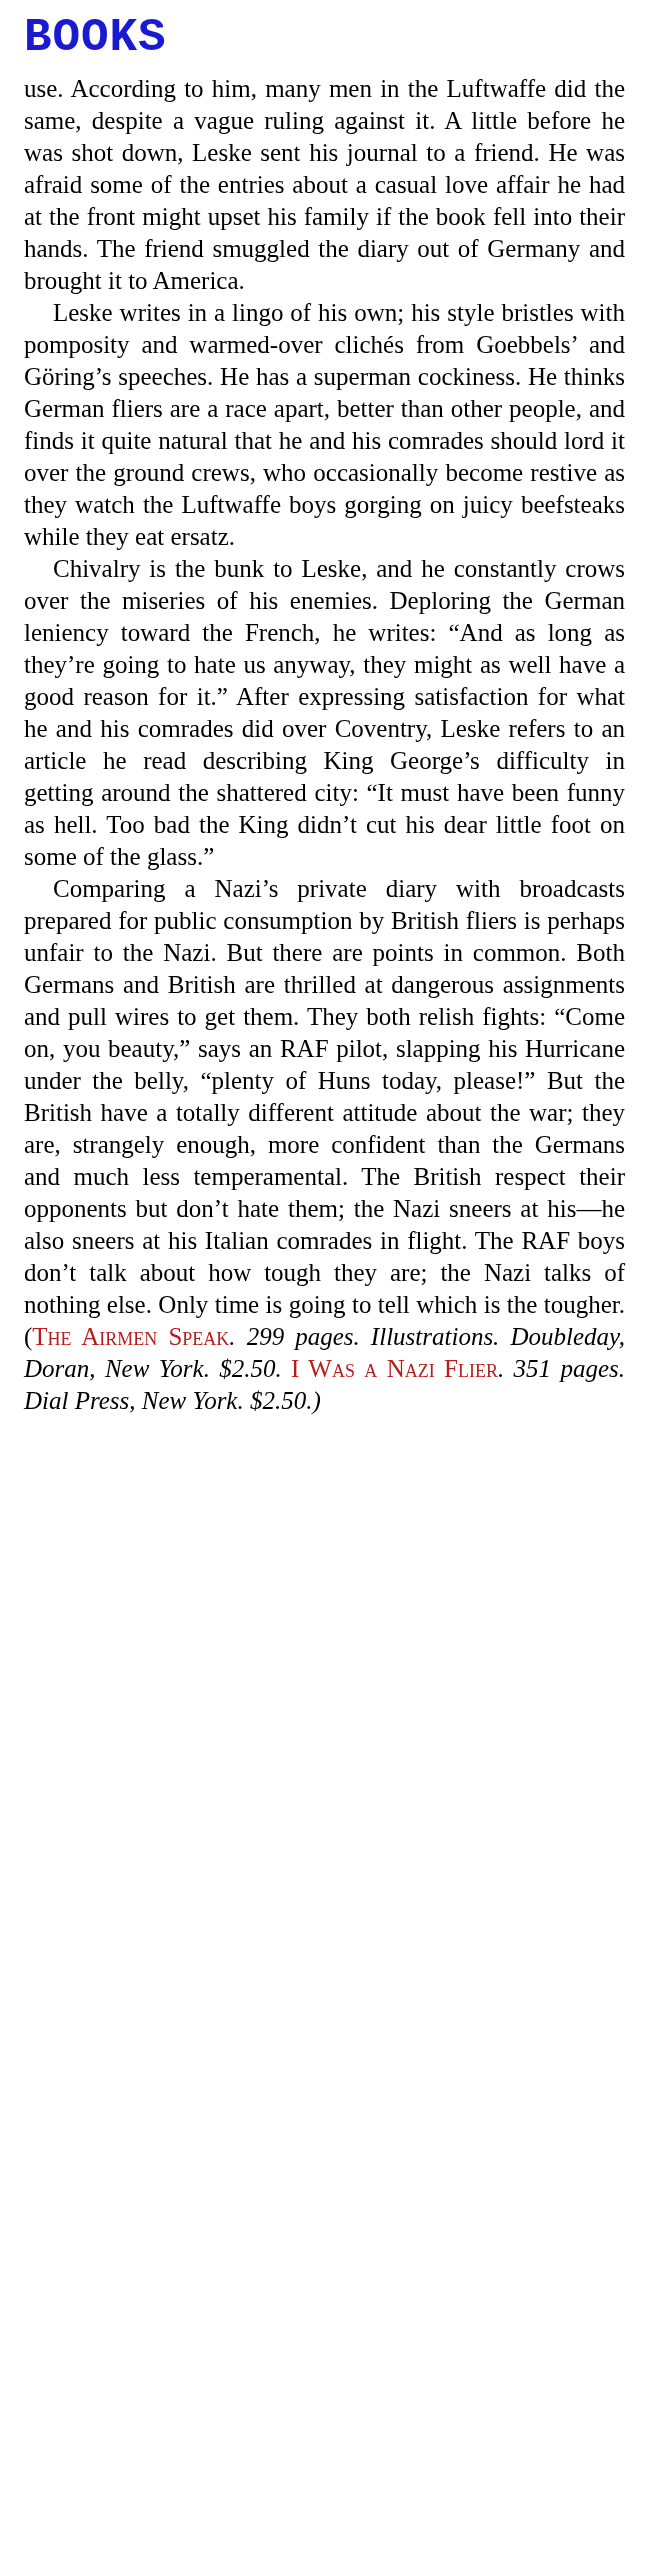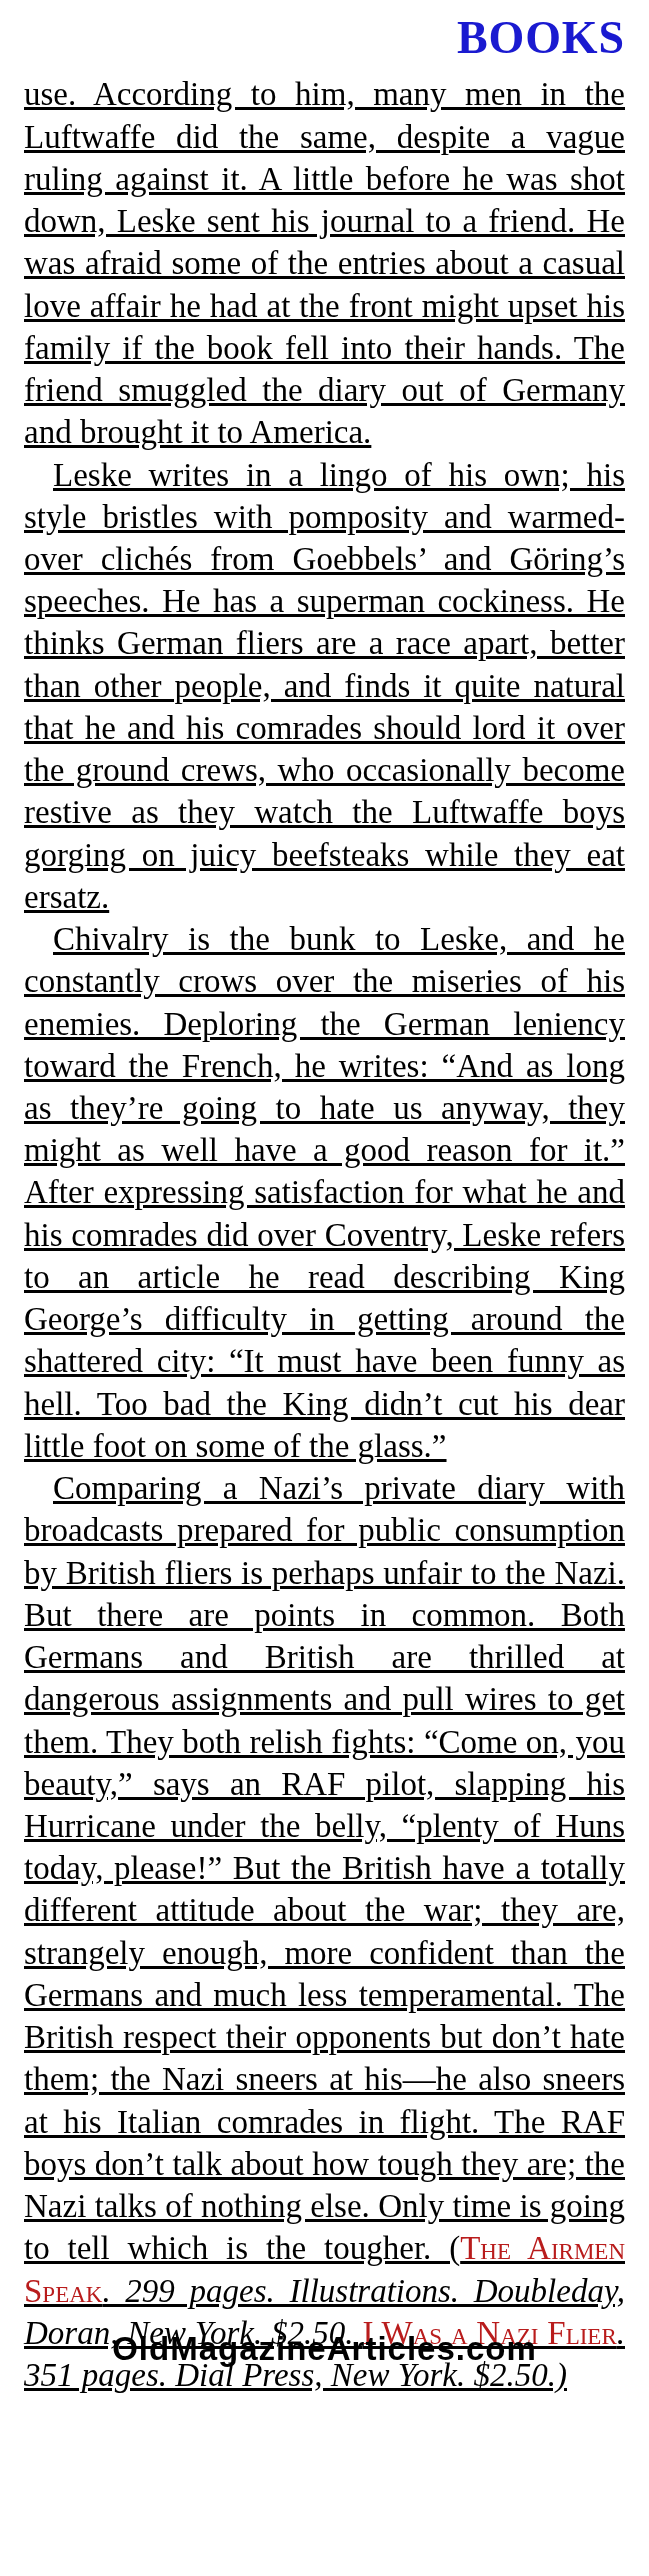--- a/index.html
+++ b/index.html
@@ -16,37 +16,36 @@
     -webkit-font-smoothing: antialiased;
   }
   .page {
     width: 649px;
     height: 2576px;
     position: relative;
     box-sizing: border-box;
     padding: 0 24px;
   }
   .masthead {
-    text-align: right;
-    font-family: Liberation Serif, serif;
+    text-align: left;
+    font-family: Liberation Mono, monospace;
     font-weight: bold;
     font-size: 46px;
     letter-spacing: 0.9px;
     color: #1a1ad0;
     margin-top: 15.4px;
     margin-bottom: 12px;
     line-height: 1.0;
   }
   .article {
-    font-size: 33px;
+    font-size: 25px;
     line-height: 1.28;
     text-align: justify;
     text-justify: inter-word;
     hyphens: manual;
-    text-decoration: underline;
   }
   .article p {
     margin: 0;
     text-indent: 29px;
   }
   .article p.first {
     text-indent: 0;
   }
   .cite {
     color: #b91c1c;
@@ -77,16 +76,15 @@
 
   <div class="masthead">BOOKS</div>
 
   <div class="article">
     <p class="first">use. According to him, many men in the Luftwaffe did the same, despite a vague ruling against it. A little before he was shot down, Leske sent his journal to a friend. He was afraid some of the entries about a casual love affair he had at the front might upset his family if the book fell into their hands. The friend smuggled the diary out of Germany and brought it to America.</p>
     <p>Leske writes in a lingo of his own; his style bristles with pomposity and warmed-over clichés from Goebbels’ and Göring’s speeches. He has a superman cockiness. He thinks German fliers are a race apart, better than other people, and finds it quite natural that he and his comrades should lord it over the ground crews, who occasionally become restive as they watch the Luftwaffe boys gorging on juicy beefsteaks while they eat ersatz.</p>
     <p>Chivalry is the bunk to Leske, and he constantly crows over the miseries of his enemies. Deploring the German leniency toward the French, he writes: “And as long as they’re going to hate us anyway, they might as well have a good reason for it.” After expressing satisfaction for what he and his comrades did over Coventry, Leske refers to an article he read describing King George’s difficulty in getting around the shattered city: “It must have been funny as hell. Too bad the King didn’t cut his dear little foot on some of the glass.”</p>
     <p><span>Comparing a Nazi’s private diary with broadcasts prepared for public consumption by British fliers is perhaps unfair to the Nazi. But there are points in common. Both Germans and British are thrilled at dangerous assignments and pull wires to get them. They both relish fights: “Come on, you beauty,” says an RAF pilot, slapping his Hurricane under the belly, “plenty of Huns today, please!” But the British have a totally different attitude about the war; they are, strangely enough, more confident than the Germans and much less temperamental. The British respect their opponents but don’t hate them; the Nazi sneers at his—he also sneers at his Italian comrades in flight. The RAF boys don’t talk about how tough they are; the Nazi talks of nothing else. Only time is going to tell which is the tougher. (</span><span class="cite smallcaps">The Airmen Speak</span><span class="ital">. 299 pages. Illustrations. Doubleday, Doran, New York. $2.50. </span><span class="cite smallcaps">I Was a Nazi Flier</span><span class="ital">. 351 pages. Dial Press, New York. $2.50.)</span></p>
   </div>
 
-  <div class="footer">OldMagazineArticles.com</div>
 
 </div>
 
 
 </body></html>

